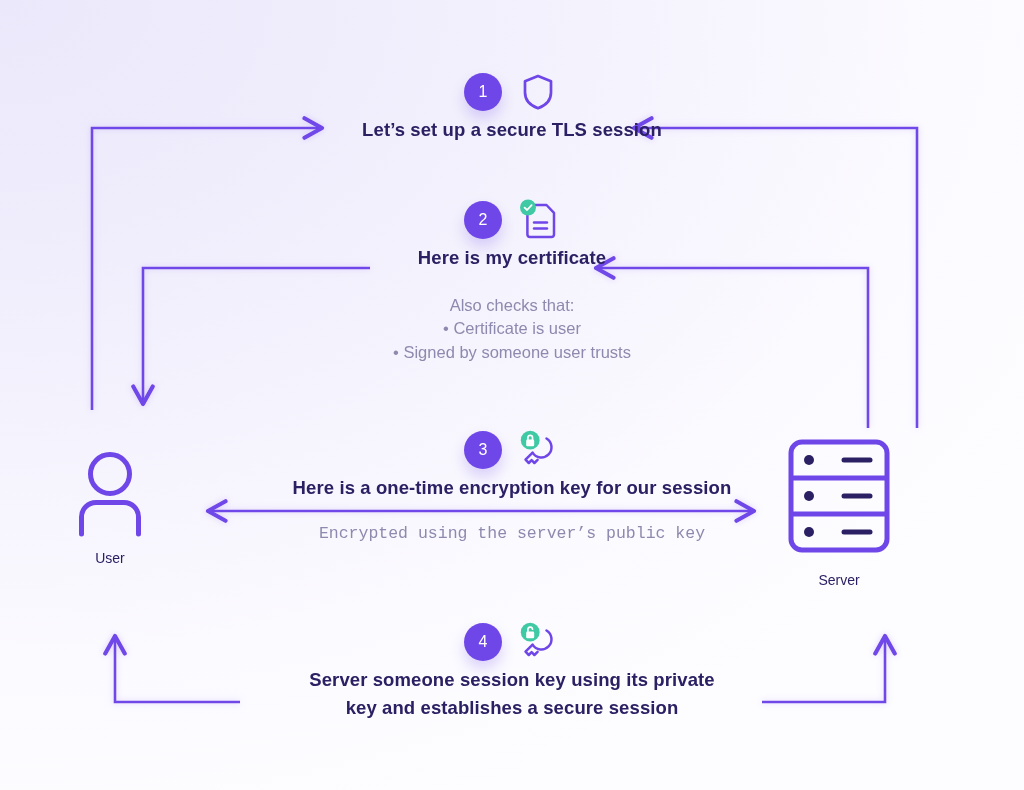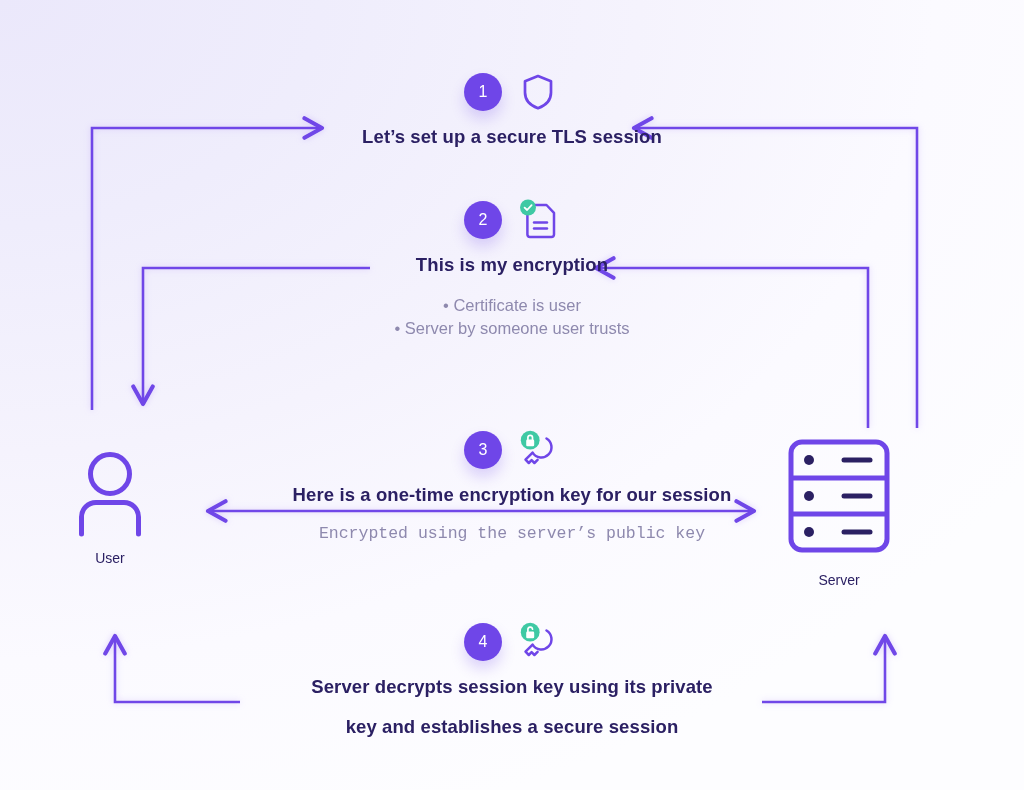--- a/index.html
+++ b/index.html
@@ -61,21 +61,21 @@
     height: 44px;
     display: flex;
     align-items: center;
     justify-content: center;
   }
   .title {
     font-size: 18.5px;
     font-weight: bold;
     color: #2b2063;
     letter-spacing: 0.1px;
-    margin-top: 9px;
+    margin-top: 2px;
     line-height: 1.32;
   }
   .subtitle {
     font-size: 16.5px;
     font-weight: 400;
     color: #8e89ae;
     line-height: 1.42;
   }
 
   
@@ -163,26 +163,27 @@
         <svg width="42" height="44" viewBox="0 0 42 44" aria-hidden="true">
           <path d="M13 7 H29.5 L37 14.8 V36.5 A2.6 2.6 0 0 1 34.4 39 H13
                    A2.6 2.6 0 0 1 10.4 36.5 V9.6 A2.6 2.6 0 0 1 13 7 Z" fill="none" stroke="#6f46e8" stroke-width="2.5" stroke-linejoin="round"></path>
           <line x1="17" y1="24.5" x2="30" y2="24.5" stroke="#6f46e8" stroke-width="2.4" stroke-linecap="round"></line>
           <line x1="17" y1="30.5" x2="30" y2="30.5" stroke="#6f46e8" stroke-width="2.4" stroke-linecap="round"></line>
           <circle cx="11" cy="9.5" r="8" fill="#3fc9a4"></circle>
           <path d="M7.6 9.6 L10.1 12 L14.6 7.2" fill="none" stroke="#ffffff" stroke-width="1.8" stroke-linecap="round" stroke-linejoin="round"></path>
         </svg>
       </div>
     </div>
-    <div class="title">This is my encryption</div>
+    <div class="title">Here is my certificate</div>
   </div>
 
   <div class="block" id="step2-notes">
+    <div class="subtitle">Also checks that:</div>
     <div class="subtitle">•  Certificate is user</div>
-    <div class="subtitle">•  Server by someone user trusts</div>
+    <div class="subtitle">•  Signed by someone user trusts</div>
   </div>
 
   <div class="block" id="step3">
     <div class="badge-row">
       <div class="num-badge">3</div>
       <div class="icon-slot">
         <svg width="44" height="42" viewBox="0 0 44 42" aria-hidden="true">
           <path d="M30.5 9.5 A10.2 10.2 0 1 1 16.6 23.6 L9.5 30.7
                    L12.8 34 L15.6 31.2 L18.4 34 L21.6 30.8" fill="none" stroke="#6f46e8" stroke-width="2.5" stroke-linecap="round" stroke-linejoin="round"></path>
           <circle cx="14.2" cy="11.2" r="9.4" fill="#3fc9a4"></circle>
@@ -204,22 +205,22 @@
       <div class="icon-slot">
         <svg width="44" height="42" viewBox="0 0 44 42" aria-hidden="true">
           <path d="M30.5 9.5 A10.2 10.2 0 1 1 16.6 23.6 L9.5 30.7
                    L12.8 34 L15.6 31.2 L18.4 34 L21.6 30.8" fill="none" stroke="#6f46e8" stroke-width="2.5" stroke-linecap="round" stroke-linejoin="round"></path>
           <circle cx="14.2" cy="11.2" r="9.4" fill="#3fc9a4"></circle>
           <rect x="10.2" y="10.6" width="8" height="6.6" rx="1.3" fill="#ffffff"></rect>
           <path d="M11.9 10.6 V8.6 a2.3 2.3 0 0 1 4.6 -0.4" fill="none" stroke="#ffffff" stroke-width="1.7" stroke-linecap="round"></path>
         </svg>
       </div>
     </div>
-    <div class="title">Server decrypts session key using its private</div>
-    <div class="title" style="margin-top:16px">key and establishes a secure session</div>
+    <div class="title">Server someone session key using its private</div>
+    <div class="title" style="margin-top:4px">key and establishes a secure session</div>
   </div>
 
   <div class="endpoint" id="user-node">
     <div class="ep-icon">
       <svg width="86" height="92" viewBox="0 0 86 92" aria-hidden="true">
         <circle cx="43" cy="26" r="19.5" fill="none" stroke="#6f46e8" stroke-width="5"></circle>
         <path d="M14.5 86 V69 A14.5 14.5 0 0 1 29 54.5 H57
                  A14.5 14.5 0 0 1 71.5 69 V86" fill="none" stroke="#6f46e8" stroke-width="5" stroke-linecap="round" stroke-linejoin="round"></path>
       </svg>
     </div>

